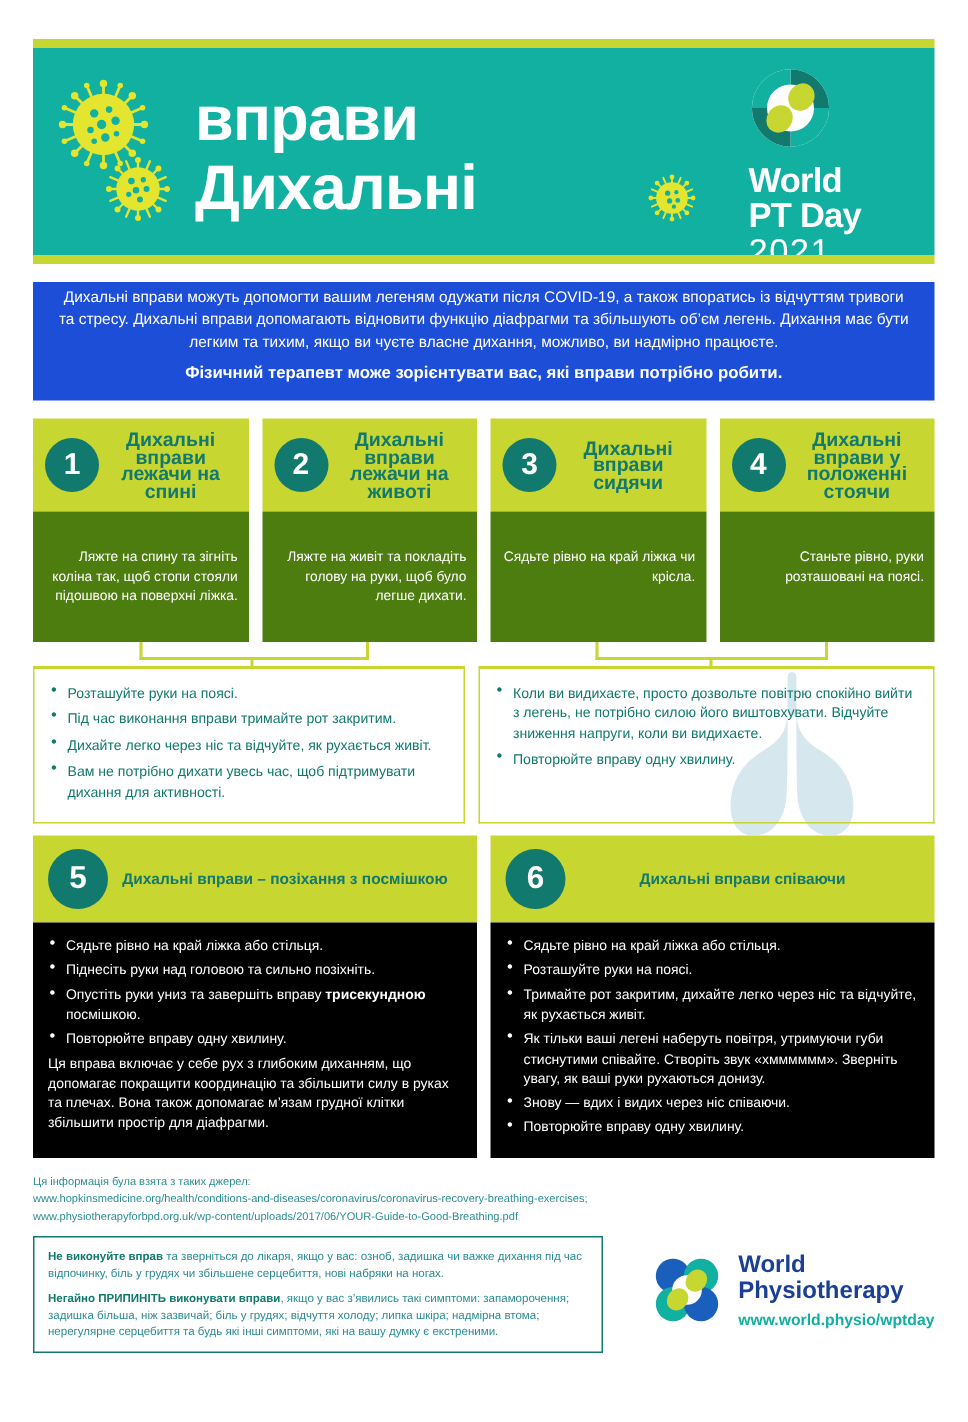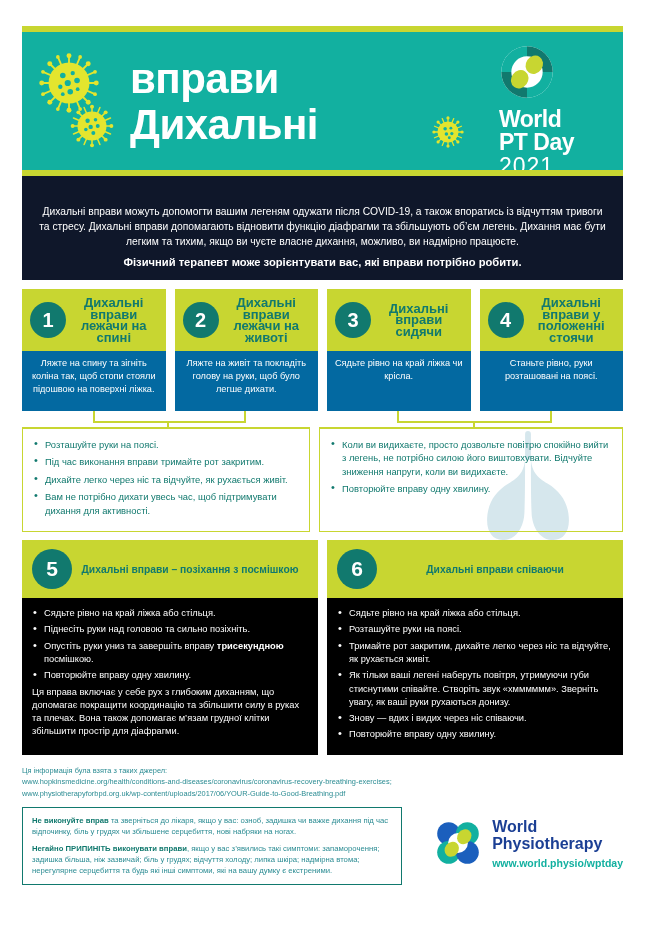--- a/index.html
+++ b/index.html
@@ -38,24 +38,24 @@
   .v1 { left: 16px; top: 20px; }
   .v2 { left: 48px; top: 72px; }
   .v3 { left: 410px; top: 84px; }
 
   .logo-wptd { position: absolute; right: 12px; top: 12px; width: 112px; text-align: left; }
   .wptd-text { color: #ffffff; font-weight: bold; font-size: 23px; line-height: 23px; letter-spacing: -0.5px; margin-top: 4px; }
   .wptd-year { color: #ffffff; font-size: 23px; line-height: 25px; font-weight: 300; letter-spacing: 1px; }
 
   
   .intro {
-    margin: 0 22px;
-    background: #0f172a;
+    margin: 12px 22px;
+    background: #1d4ed8;
     color: #ffffff;
-    padding: 28px 14px 12px 14px;
+    padding: 3px 14px 12px 14px;
     text-align: center;
   }
   .intro p { font-size: 10.3px; line-height: 15px; }
   .intro .bold { font-weight: bold; font-size: 11.2px; margin-top: 7px; display: block; }
 
   
   .cards-row {
     display: flex;
     gap: 9px;
     margin: 9px 22px 0 22px;
@@ -73,23 +73,23 @@
     background: #11796e; color: #ffffff;
     display: flex; align-items: center; justify-content: center;
     font-size: 20px; font-weight: bold; flex: 0 0 36px;
   }
   .card-head-label {
     flex: 1; text-align: center; color: #11796e;
     font-size: 13px; line-height: 11.5px; font-weight: bold;
     padding-left: 4px;
   }
   .card-body {
-    background: #0369a1; color: #ffffff;
+    background: #4d7c0f; color: #ffffff;
     font-size: 9.2px; line-height: 13px;
-    text-align: center; padding: 6px 7px;
+    text-align: right; padding: 24px 7px;
     flex: 1; min-height: 60px;
     display: flex; align-items: flex-start; justify-content: center;
   }
 
   
   .connector { position: relative; height: 18px; margin: 0 22px; }
   .cn { position: absolute; background: #c8d631; }
 
   
   .tips-row { display: flex; gap: 9px; margin: 0 22px; position: relative; }

